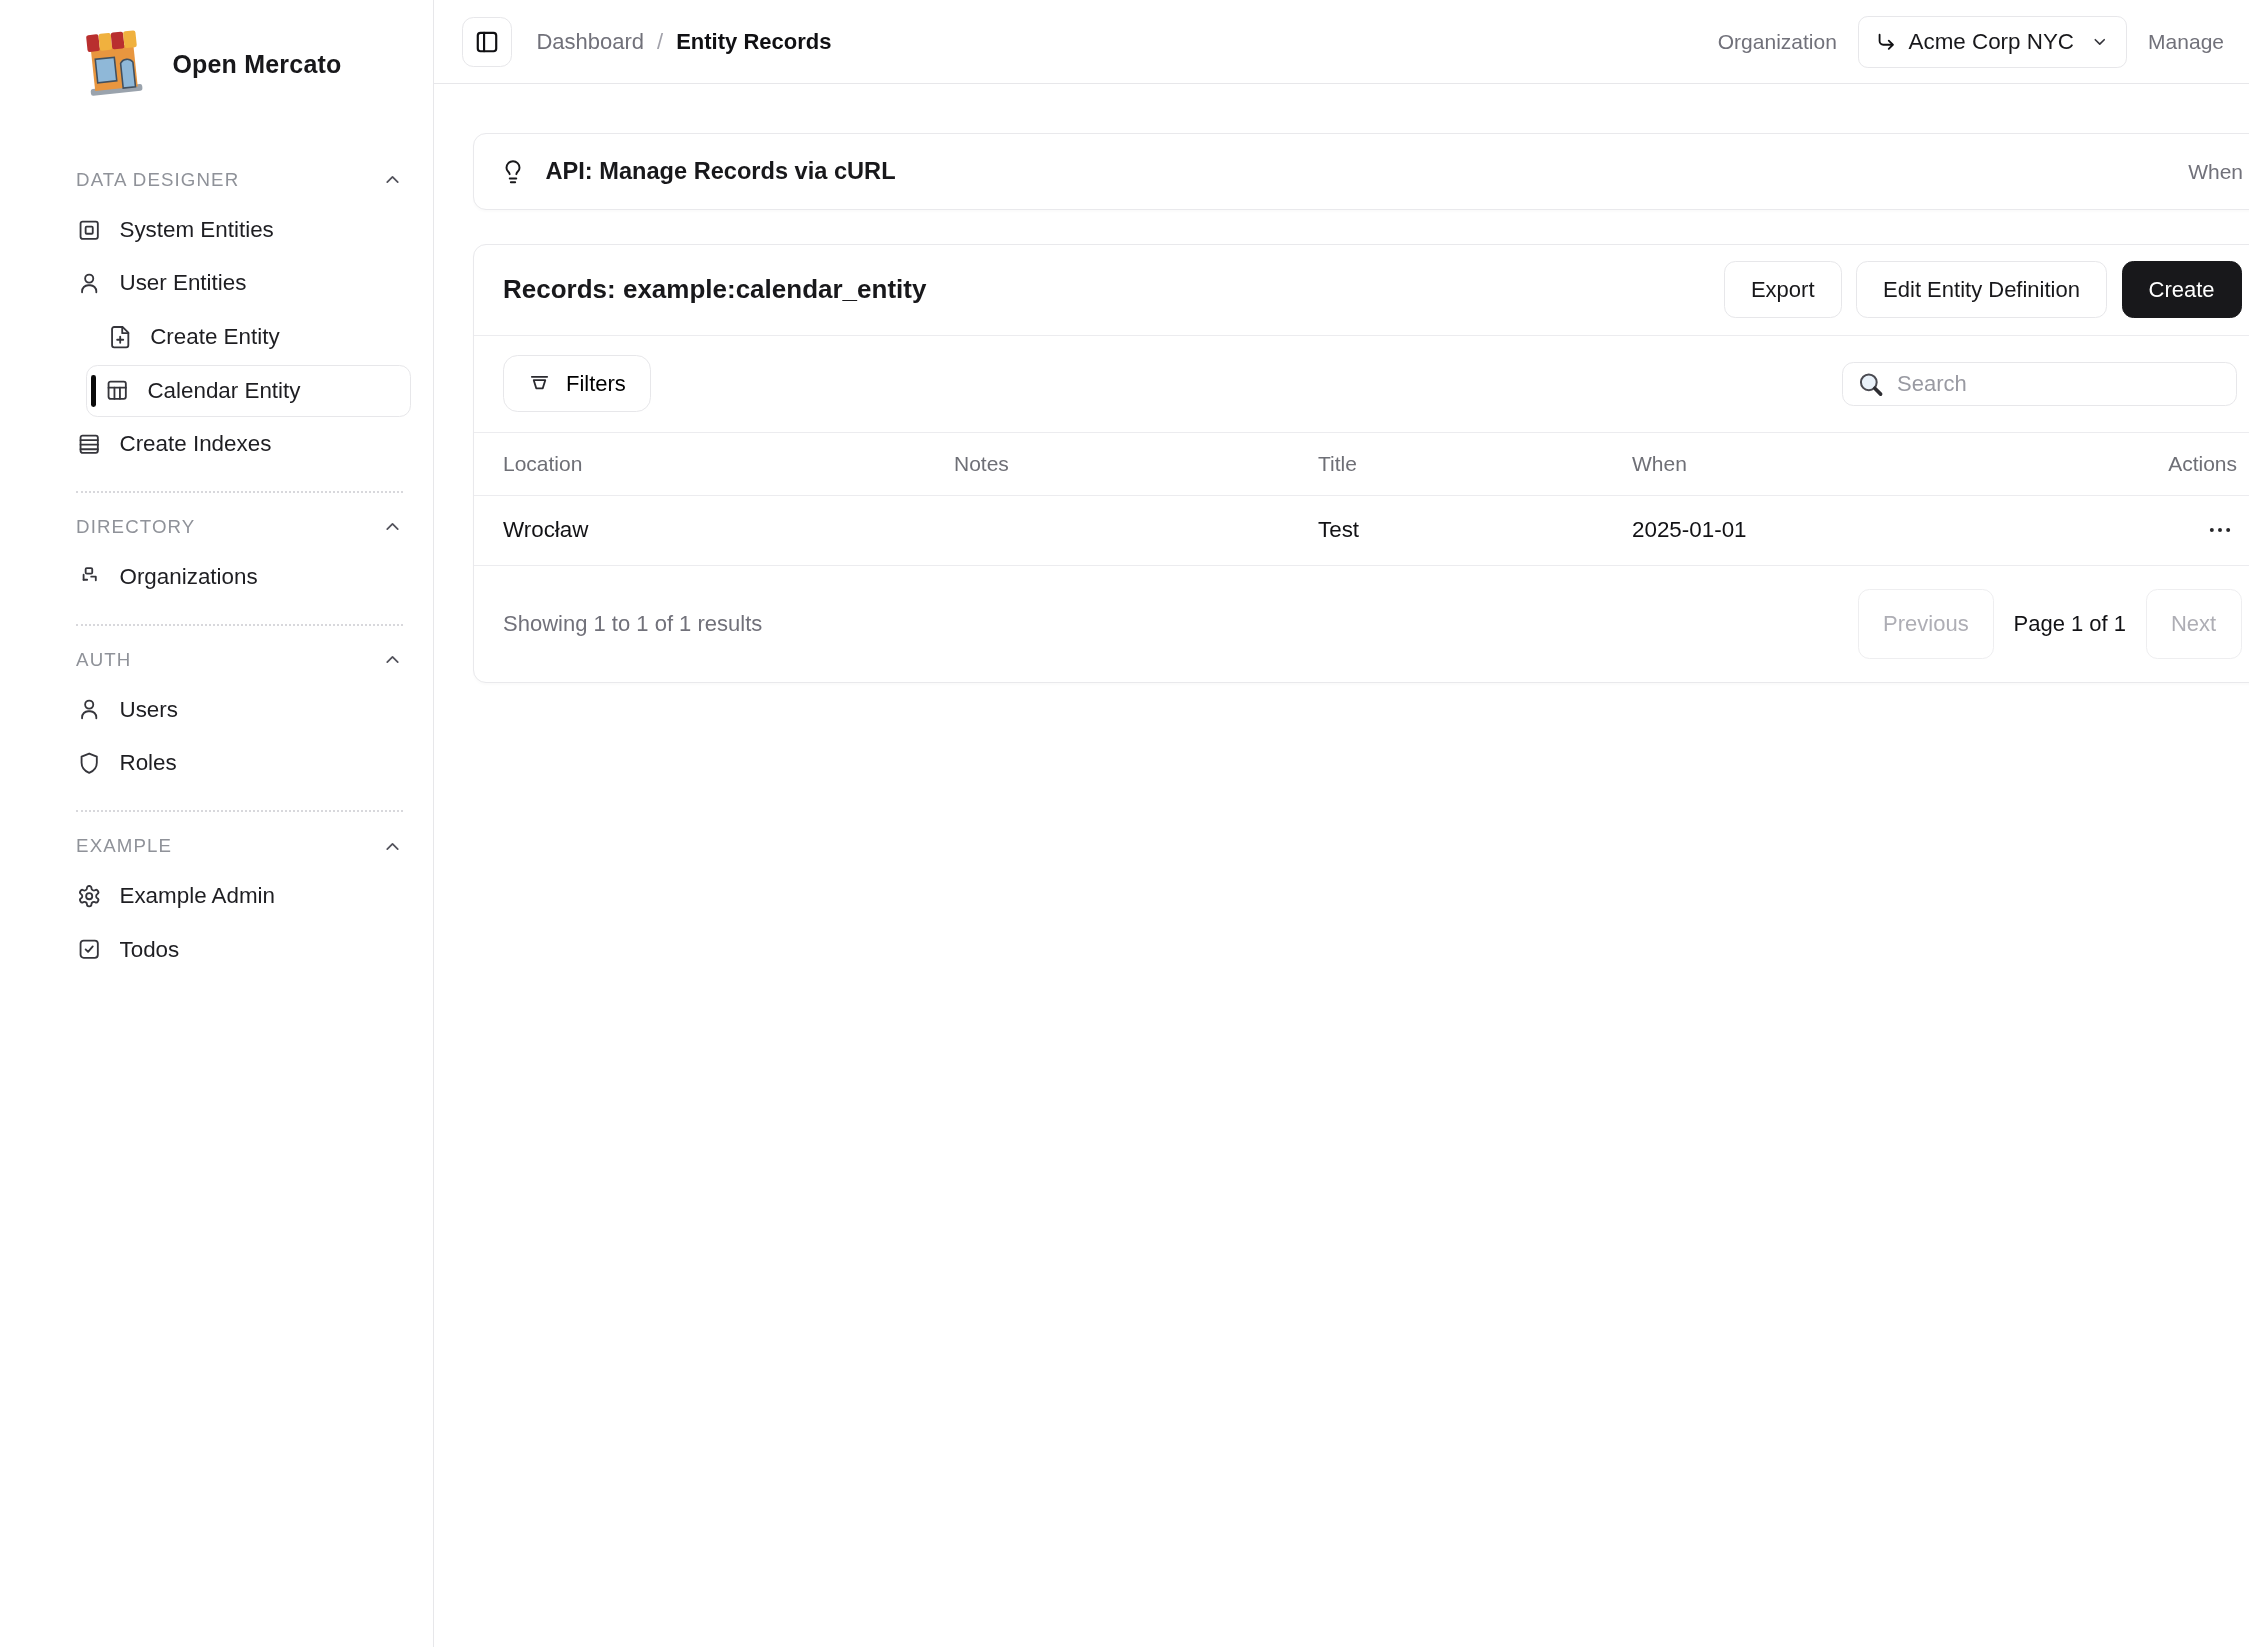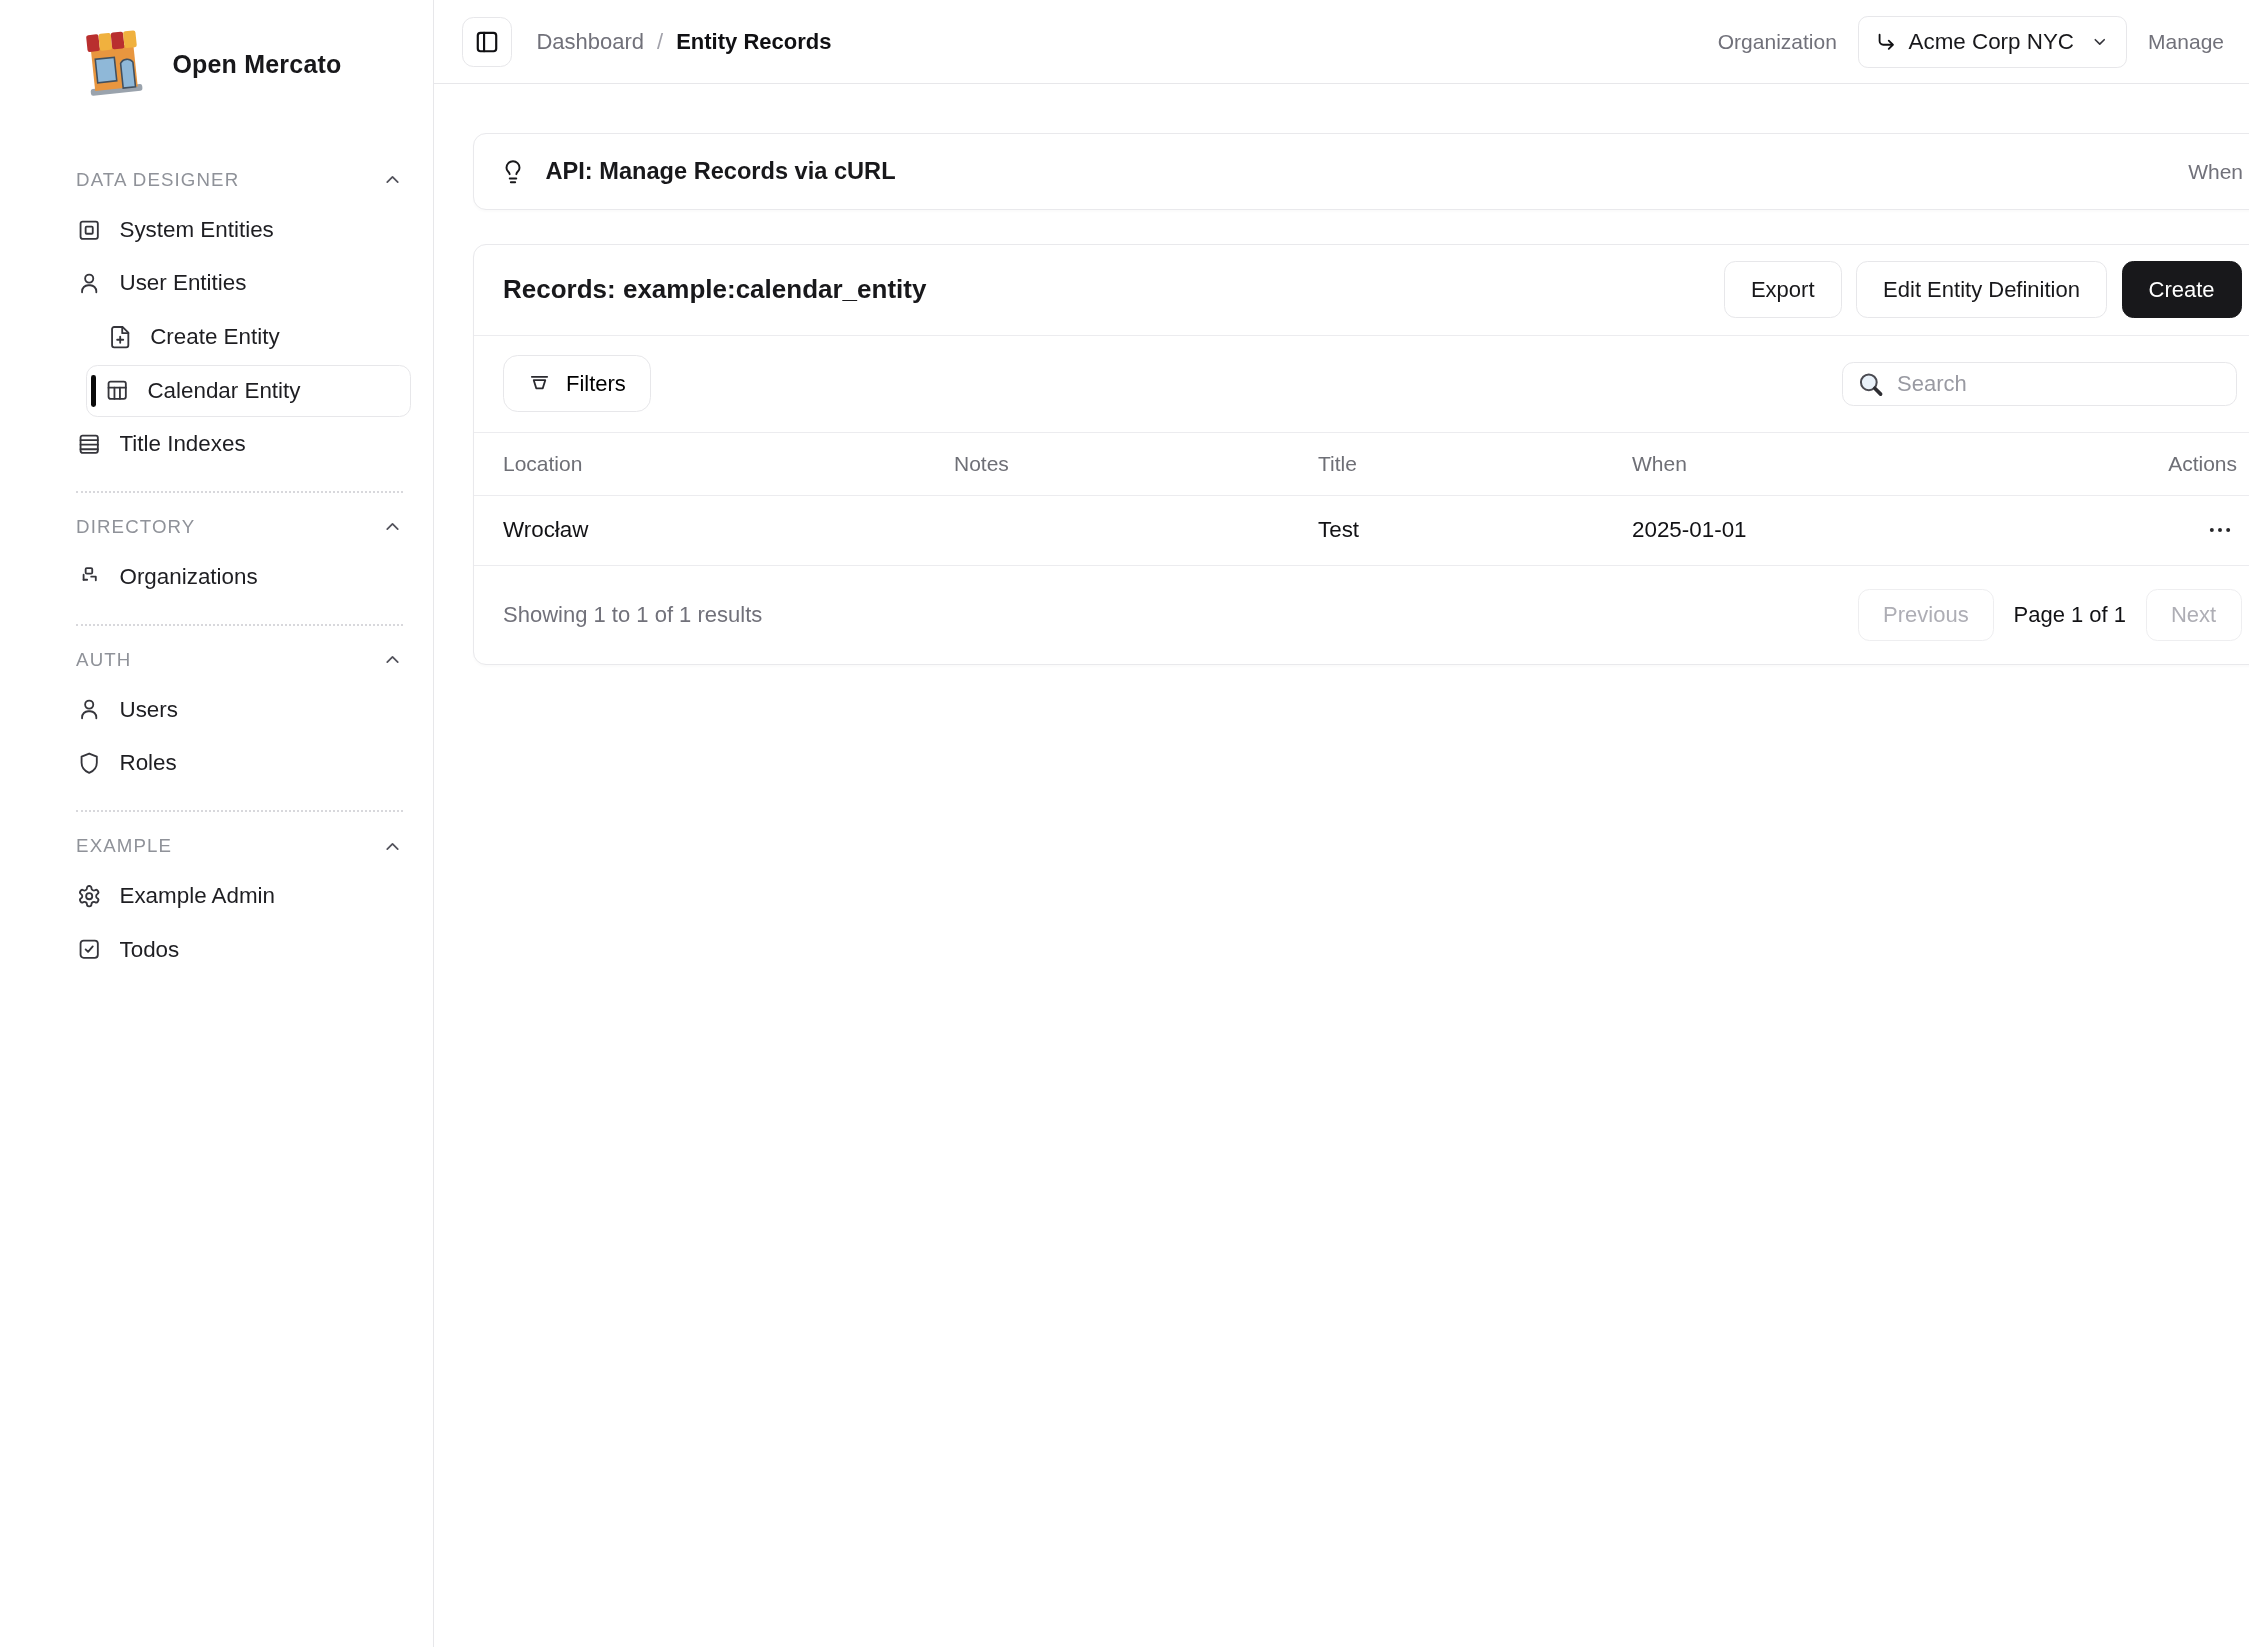--- a/index.html
+++ b/index.html
@@ -78,21 +78,21 @@
   .trow{display:grid;grid-template-columns:451px 364px 314px 1fr 130px;align-items:center;padding:0 29px;}
   .thead{height:63px;color:#6e6f76;font-size:21px;font-weight:500;border-bottom:1.6px solid #ececef;}
   .tdata{height:70px;font-size:22.4px;color:#121215;border-bottom:1.6px solid #ececef;}
   .col-right{display:flex;justify-content:flex-end;}
   .ellipsis-btn{width:34px;height:34px;color:#27272a;display:flex;align-items:center;justify-content:center;cursor:pointer;}
   .ellipsis-btn svg{width:28px;height:28px;}
 
   .card-foot{display:flex;align-items:center;padding:23px 24.4px 23px 29px;}
   .summary{color:#71717a;font-size:22px;}
   .pager{margin-left:auto;display:flex;align-items:center;gap:19.5px;}
-  .page-btn{height:52px;padding:0 24.4px;border:1.6px solid #eeeef0;border-radius:11.4px;background:#fff;
+  .page-btn{height:70px;padding:0 24.4px;border:1.6px solid #eeeef0;border-radius:11.4px;background:#fff;
     color:#aeaeb5;font-size:22px;font-family:inherit;text-align:right;}
   .page-label{font-size:22px;color:#121215;}
 </style>
 </head>
 <body>
 
 <div class="app">
 
   <aside class="sidebar">
     <div class="logo-row">
@@ -162,21 +162,21 @@
       </div>
       <div class="nav-item">
         <span class="ni-icon">
           <svg viewBox="0 0 24 24" fill="none" stroke="currentColor" stroke-width="1.8" stroke-linecap="round" stroke-linejoin="round">
               <rect x="3.5" y="3.5" width="17" height="17" rx="2"></rect>
               <path d="M3.5 8h17"></path>
               <path d="M3.5 12.5h17"></path>
               <path d="M3.5 17h17"></path>
             </svg>
         </span>
-        <span>Title Indexes</span>
+        <span>Create Indexes</span>
       </div>
     </div>
 
     <hr class="side-divider">
 
     <div class="side-section">
       <div class="side-header">
         <span>DIRECTORY</span>
         <svg class="chev" viewBox="0 0 24 24" fill="none" stroke="currentColor" stroke-width="2" stroke-linecap="round" stroke-linejoin="round">
             <path d="M6 15l6-6 6 6"></path>

